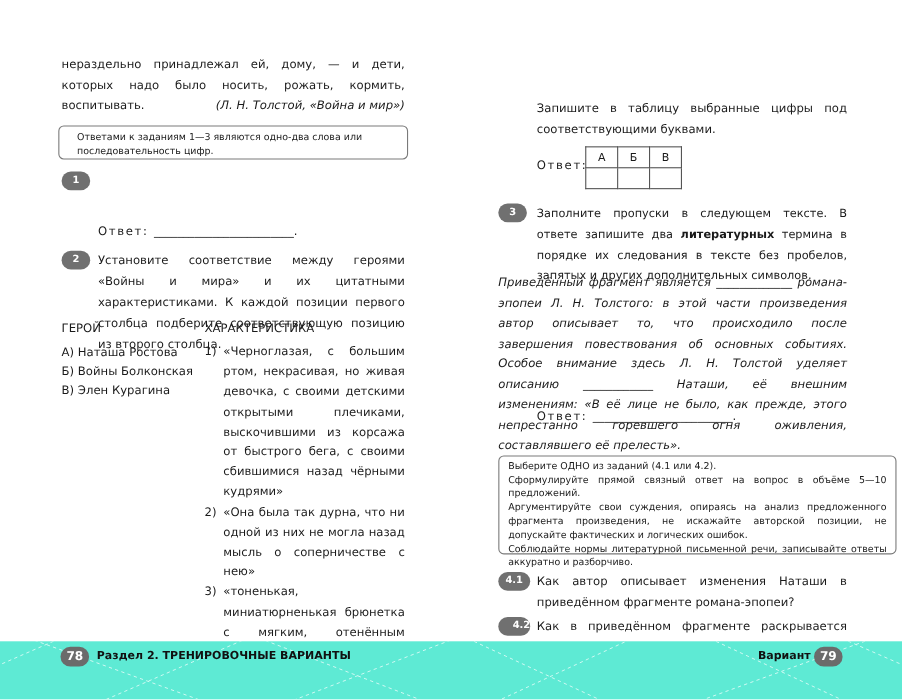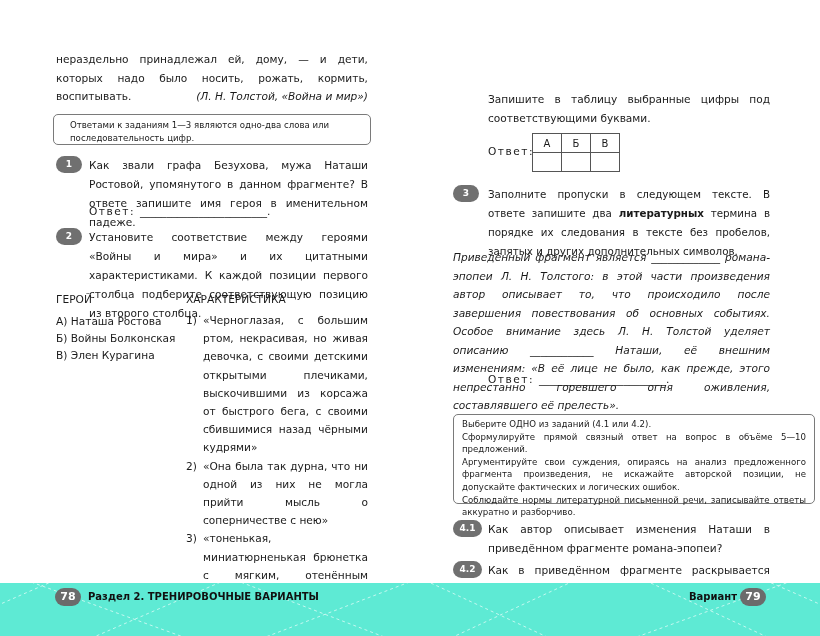--- a/index.html
+++ b/index.html
@@ -53,21 +53,20 @@
 <body>
 
 <div class="page left">
   <p class="para" style="position:absolute;top:50px;left:0;width:312px;">нераздельно принадлежал ей, дому, — и дети, которых надо было носить, рожать, кормить, воспитывать.</p>
   <div class="cite" style="top:90px;right:0;width:312px;">(Л. Н. Толстой, «Война и мир»)</div>
 
   <div class="note" style="top:114px;left:-3px;width:318px;height:31px;">Ответами к заданиям 1—3 являются одно-два слова или последовательность цифр.</div>
 
   <div class="task" style="top:156px;left:0;width:312px;">
     <div class="badge" style="left:0;top:0;width:26px;">1</div>
-    <div class="task-text" style="margin-left:33px;">Как звали графа Безухова, мужа Наташи Ростовой, упомянутого в данном фрагменте? В ответе запишите имя героя в именительном падеже.</div>
   </div>
   <div class="answer-line" style="top:205px;left:33px;">
     <span>Ответ:</span>
     <span class="blank">________________________.</span>
   </div>
 
   <div class="task" style="top:228px;left:0;width:312px;">
     <div class="badge" style="left:0;top:0;width:26px;">2</div>
     <div class="task-text" style="margin-left:33px;">Установите соответствие между героями «Войны и мира» и их цитатными характеристиками. К каждой позиции первого столбца подберите соответствующую позицию из второго столбца.</div>
   </div>
@@ -81,21 +80,21 @@
     <div>В) Элен Курагина</div>
   </div>
 
   <div class="char-list" style="top:311px;left:130px;width:182px;">
     <div class="char-item">
       <span class="num">1)</span>
       <span class="txt">«Черноглазая, с большим ртом, некрасивая, но живая девочка, с своими детскими открытыми плечиками, выскочившими из корсажа от быстрого бега, с своими сбившимися назад чёрными кудрями»</span>
     </div>
     <div class="char-item">
       <span class="num">2)</span>
-      <span class="txt">«Она была так дурна, что ни одной из них не могла прийти мысль о соперничестве с нею»</span>
+      <span class="txt">«Она была так дурна, что ни одной из них не могла назад мысль о соперничестве с нею»</span>
     </div>
     <div class="char-item">
       <span class="num">3)</span>
       <span class="txt">«тоненькая, миниатюрненькая брюнетка с мягким, отенённым длинными ресницами взглядом, густою чёрною косою, два раза обвивавшею её голову»</span>
     </div>
 
   </div>
 </div>
 
 <div class="page right">
@@ -135,21 +134,21 @@
     <div style="text-align:justify">Аргументируйте свои суждения, опираясь на анализ предложенного фрагмента произведения, не искажайте авторской позиции, не допускайте фактических и логических ошибок.</div>
     <div style="text-align:justify">Соблюдайте нормы литературной письменной речи, записывайте ответы аккуратно и разборчиво.</div>
   </div>
 
   <div class="task" style="top:480px;left:-29px;width:317px;">
     <div class="badge" style="left:0;top:0;width:29px;">4.1</div>
     <div class="task-text" style="margin-left:35px;">Как автор описывает изменения Наташи в приведённом фрагменте романа-эпопеи?</div>
   </div>
 
   <div class="task" style="top:521px;left:-29px;width:317px;">
-    <div class="badge" style="left:0;top:0;width:29px;">4.2</div>
+    <div class="badge" style="left:0;top:0;width:29px;text-align:right;">4.2</div>
     <div class="task-text" style="margin-left:35px;">Как в приведённом фрагменте раскрывается «мысль семейная»?</div>
   </div>
 </div>
 
 <div class="footer">
   <svg width="820" height="53">
     <g stroke="#ffffff" stroke-width="0.8" stroke-dasharray="3,3" fill="none" opacity="0.8">
       <line x1="-20" y1="30" x2="60" y2="-5"></line>
       <line x1="20" y1="-5" x2="200" y2="60"></line>
       <line x1="80" y1="60" x2="230" y2="-5"></line>

